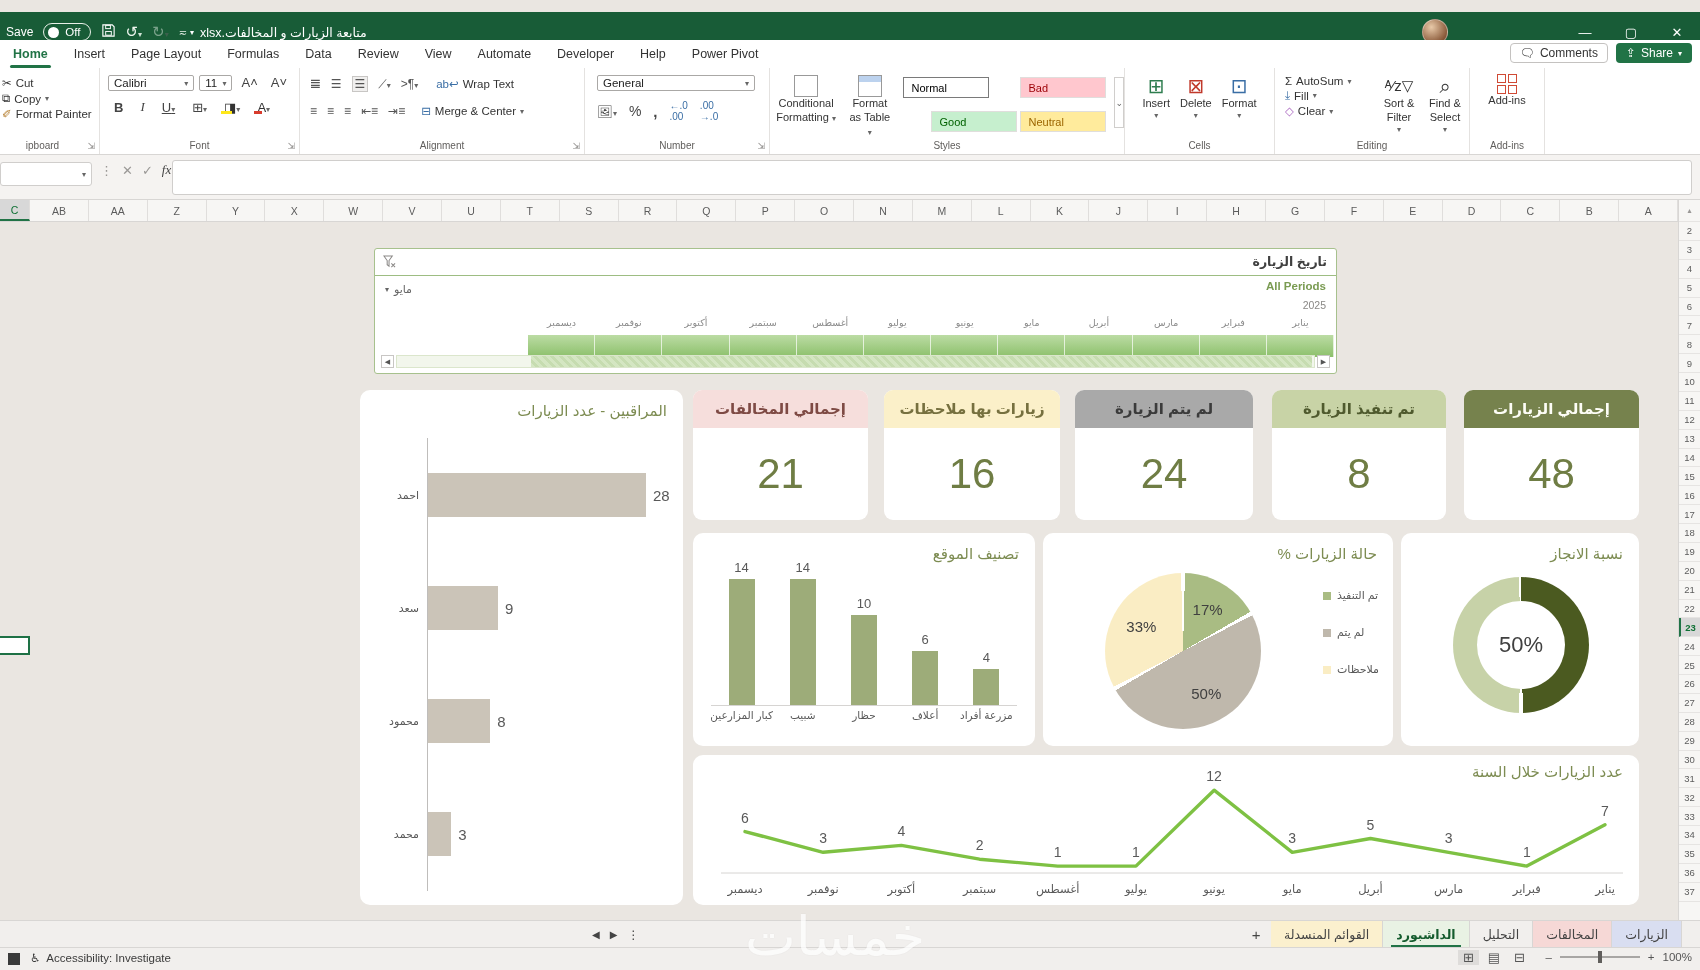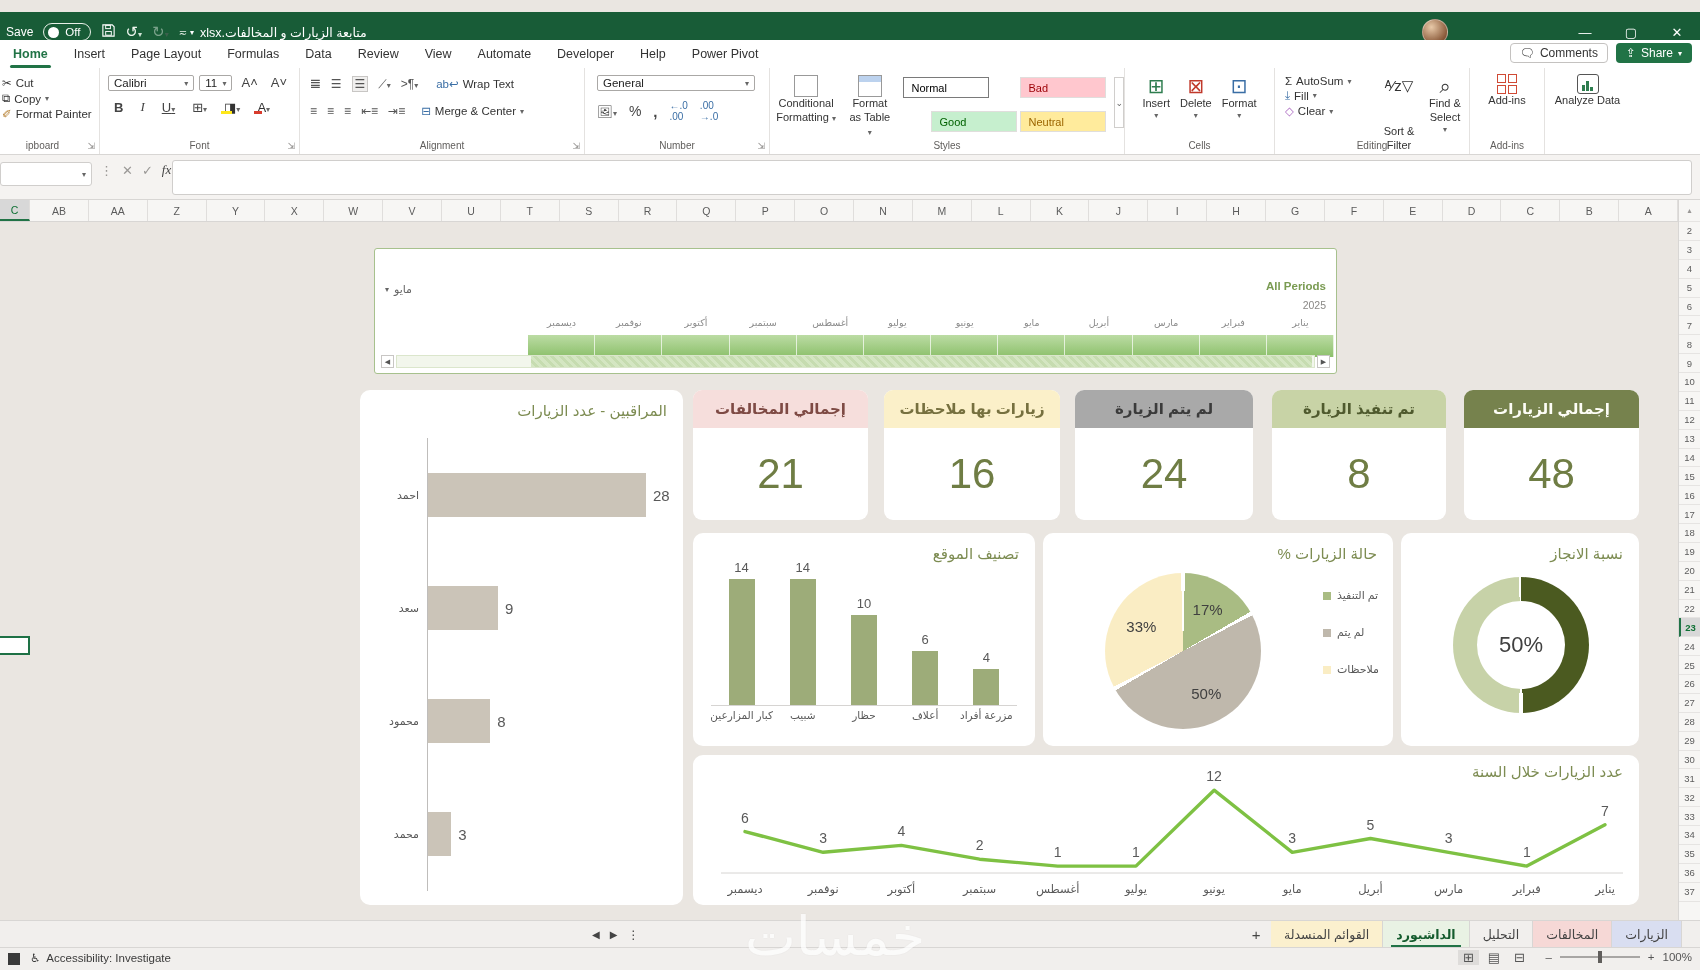--- a/index.html
+++ b/index.html
@@ -351,21 +351,21 @@
           <span style="color:#3a6ea5">⤓</span>
           <span>Fill</span>
           <span class="chev">▾</span>
         </div>
       <div class="smallbtn">
           <span style="color:#b06fc4">◇</span>
           <span>Clear</span>
           <span class="chev">▾</span>
         </div>
     </div>
-    <span class="bigbtn" style="position:absolute; left:102px; top:3px; width:44px;gap:28px;">
+    <span class="bigbtn" style="position:absolute; left:102px; top:3px; width:44px;">
         <span class="bigicon" style="font-size:15px">ᴬ⁄z▽</span>
         <span>Sort &amp; Filter</span>
         <span class="chev">▾</span>
       </span>
     <span class="bigbtn" style="position:absolute; left:148px; top:3px; width:44px;">
         <span class="bigicon">⌕</span>
         <span>Find &amp; Select</span>
         <span class="chev">▾</span>
       </span>
     <div class="glabel">Editing</div>
@@ -377,30 +377,20 @@
           <i style="width:9px;height:9px;border:1.5px solid #d04a35"></i>
           <i style="width:9px;height:9px;border:1.5px solid #d04a35"></i>
           <i style="width:9px;height:9px;border:1.5px solid #d04a35"></i>
           <i style="width:9px;height:9px;border:1.5px solid #d04a35"></i>
         </span>
       <span>Add-ins</span>
     </span>
     <div class="glabel">Add-ins</div>
   </div>
 
-  <div class="rgroup" style="left:1545px; width:85px; border-right:none;">
-    <span class="bigbtn" style="width:100%; padding-top:6px;">
-      <span style="width:22px;height:20px;border:1.5px solid #555;border-radius:3px;display:inline-flex;align-items:flex-end;justify-content:center;gap:1px;padding:2px;">
-          <i style="width:3px;height:6px;background:#2e7d4f"></i>
-          <i style="width:3px;height:10px;background:#2e7d4f"></i>
-          <i style="width:3px;height:4px;background:#2e7d4f"></i>
-        </span>
-      <span>Analyze Data</span>
-    </span>
-  </div>
 
   <span class="collapse-rib">⌃</span>
 </div>
 
 <div id="fbar" class="abs">
   <div id="namebox">
       <span></span>
       <span class="chev">▾</span>
     </div>
   <div class="fbtns">
@@ -483,20 +473,27 @@
     <div class="rown">36</div>
     <div class="rown">37</div>
   </div>
 
 <div id="sheet" class="abs">
 
   <div id="active-cell" class="abs"></div>
 
 
   <div id="slicer" class="abs">
+    <div class="shead">
+      <span class="sfunnel"><svg width="13" height="13" viewBox="0 0 14 14">
+            <path d="M1 1h9l-3.5 5v6l-2-1.5V6z" fill="none" stroke="#8a8886" stroke-width="1.1"></path>
+            <path d="M9 9l4 4M13 9l-4 4" stroke="#8a8886" stroke-width="1.1"></path>
+          </svg></span>
+      <span class="stitle">تاريخ الزيارة</span>
+    </div>
     <span class="slevel">
         <span class="chev">▾</span>
         <span dir="rtl">مايو</span>
       </span>
     <span class="speriod">All Periods</span>
     <span class="syear">2025</span>
     <div id="months">
         <span>ديسمبر</span>
         <span>نوفمبر</span>
         <span>أكتوبر</span>

